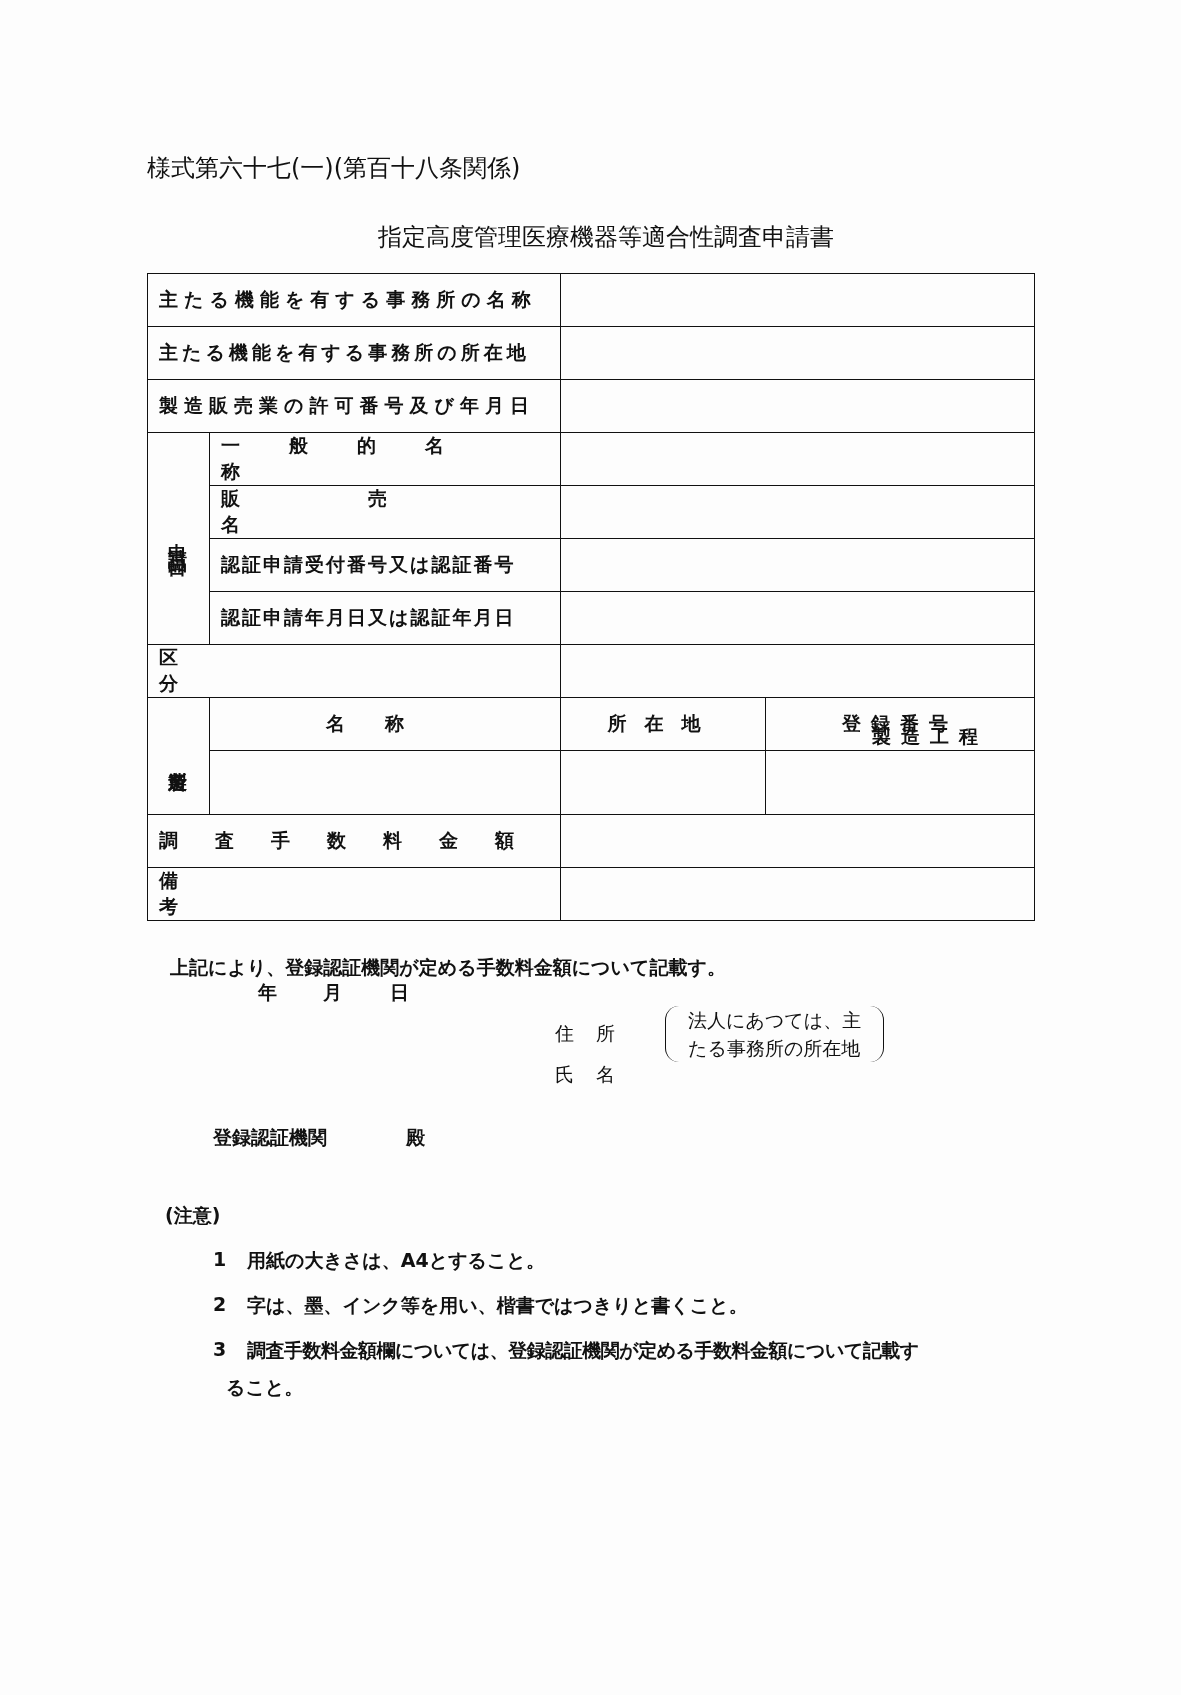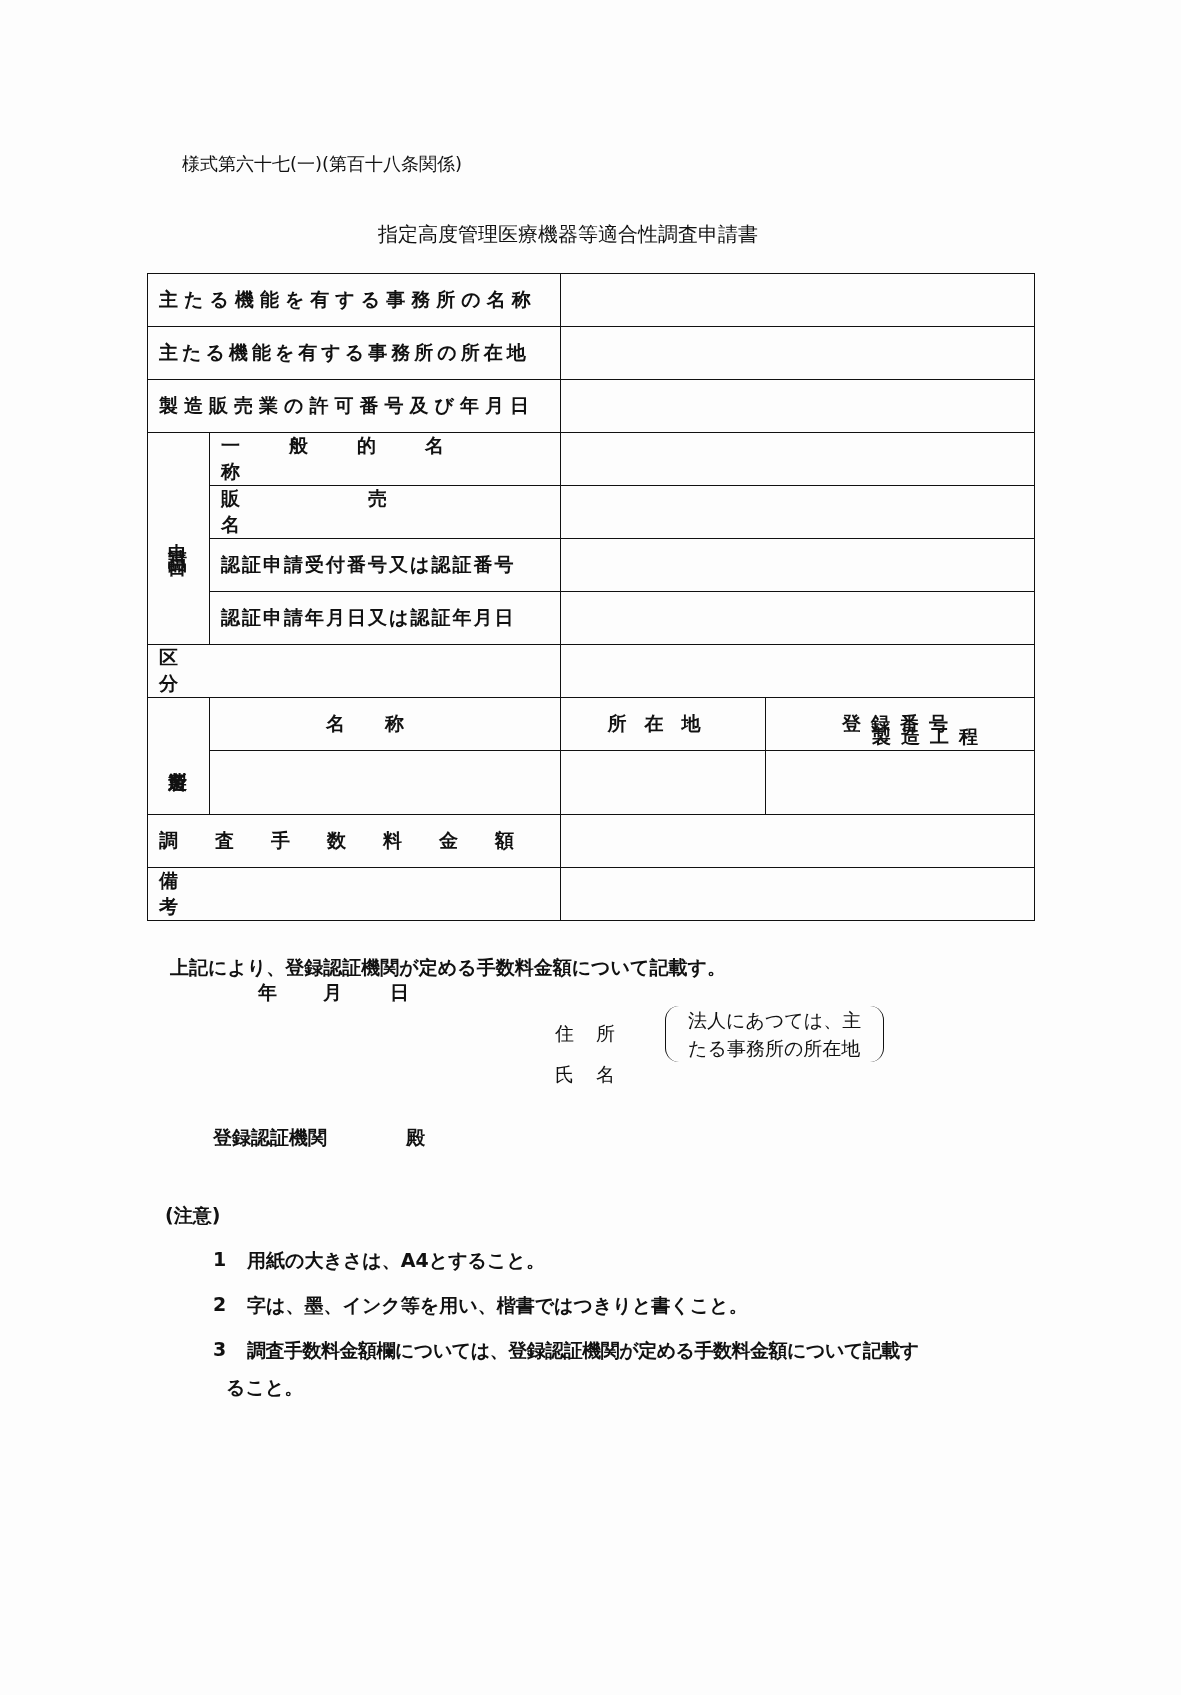--- a/index.html
+++ b/index.html
@@ -1,19 +1,19 @@
 <!DOCTYPE html>
 <html><head>
 <meta charset="utf-8">
 <style>
   html, body { margin:0; padding:0; background:#fdfdfd; }
   body { width:1181px; height:1695px; position:relative; font-family:"DejaVu Sans", sans-serif; color:#111; overflow:hidden; }
   .abs { position:absolute; white-space:nowrap; }
-  .form-no { left:147px; top:152px; font-size:18px;margin-left:35px; }
-  .title { left:378px; top:221px; font-size:20px; }
+  .form-no { left:147px; top:152px; font-size:24px; }
+  .title { left:378px; top:221px; font-size:24px; }
   table.form { position:absolute; left:147px; top:273px; width:887px; border-collapse:collapse; table-layout:fixed;font-weight:bold; }
   table.form td { border:1.5px solid #111; padding:0; font-size:19px; height:52px; vertical-align:middle; }
   .lbl { display:flex; justify-content:space-between; padding:0 9px 0 11px; }
   .vert { writing-mode:vertical-rl; text-orientation:upright; margin:0 auto; letter-spacing:6px; font-size:19px; }
   .vert.tight { letter-spacing:0; }
   .center-lbl { display:flex; justify-content:center; gap:28px; }
   .para { font-size:19px;font-weight:bold; }
   .paren-block { position:absolute; display:flex; align-items:center; font-size:19px; }
   .paren-block .key { width:60px; display:flex; justify-content:space-between; margin-right:6px; }
   .paren-block .body { border-left:1.5px solid #111; border-right:1.5px solid #111; border-radius:14px; padding:0 22px; line-height:28px;margin-left:44px; }

